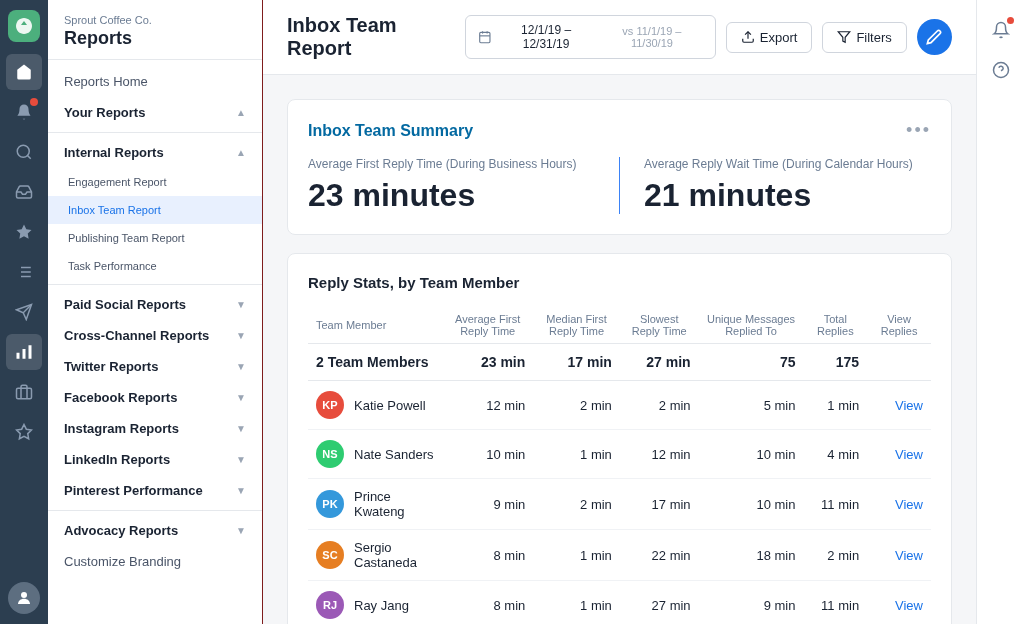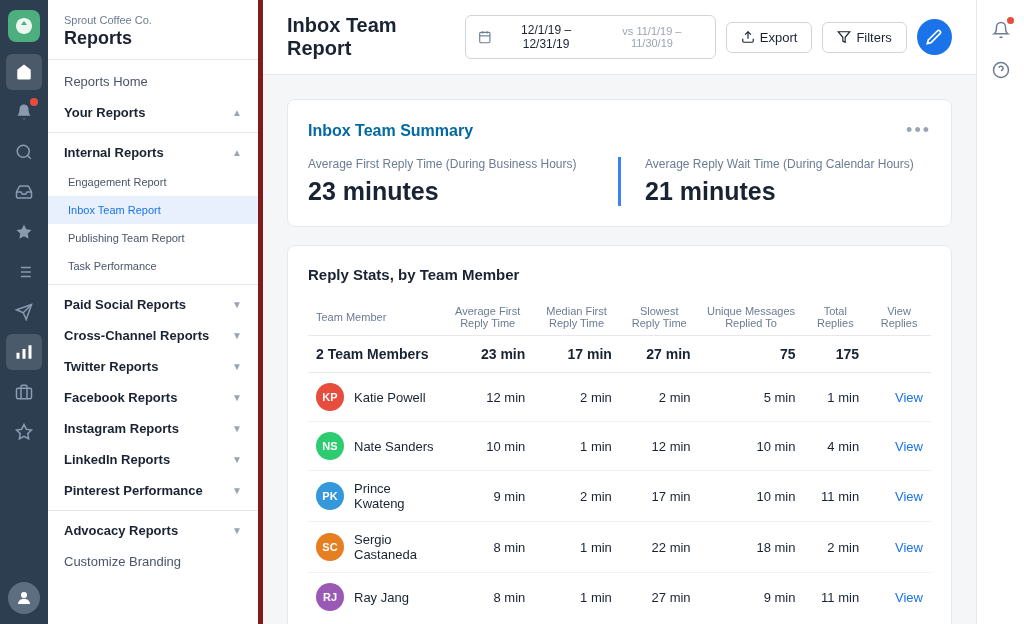--- a/index.html
+++ b/index.html
@@ -47,21 +47,21 @@
       background: #5d6e80;
       display: flex; align-items: center; justify-content: center;
       color: white; font-size: 12px;
       overflow: hidden;
     }
 
     
     .nav-sidebar {
       width: 215px;
       background: #fff;
-      border-right: 5px solid #7f1d1d;
+      border-right: 1px solid #7f1d1d;
       display: flex;
       flex-direction: column;
       overflow-y: auto;
       flex-shrink: 0;
     }
     .nav-sidebar-header {
       padding: 14px 16px 10px;
       border-bottom: 1px solid #e5e8ec;
     }
     .nav-company {
@@ -207,30 +207,30 @@
     .summary-metrics {
       display: flex;
       gap: 0;
     }
     .metric-block {
       flex: 1;
       padding-right: 24px;
     }
     .metric-block + .metric-block {
       padding-left: 24px;
-      border-left: 3px solid #3b82f6;
+      border-left: 1px solid #3b82f6;
       padding-right: 0;
     }
     .metric-label {
       font-size: 12px;
       color: #6b7c93;
       margin-bottom: 6px;
     }
     .metric-value {
-      font-size: 25px;
+      font-size: 32px;
       font-weight: 700;
       color: #1a2332;
     }
 
     
     .table-title {
       font-size: 15px;
       font-weight: 700;
       color: #1a2332;
       margin-bottom: 16px;

